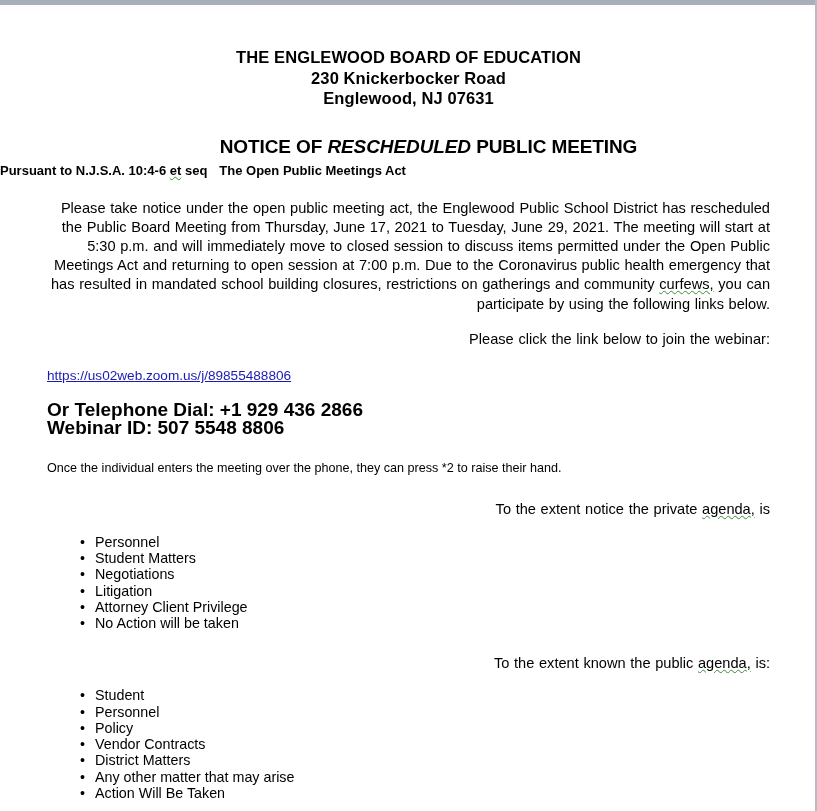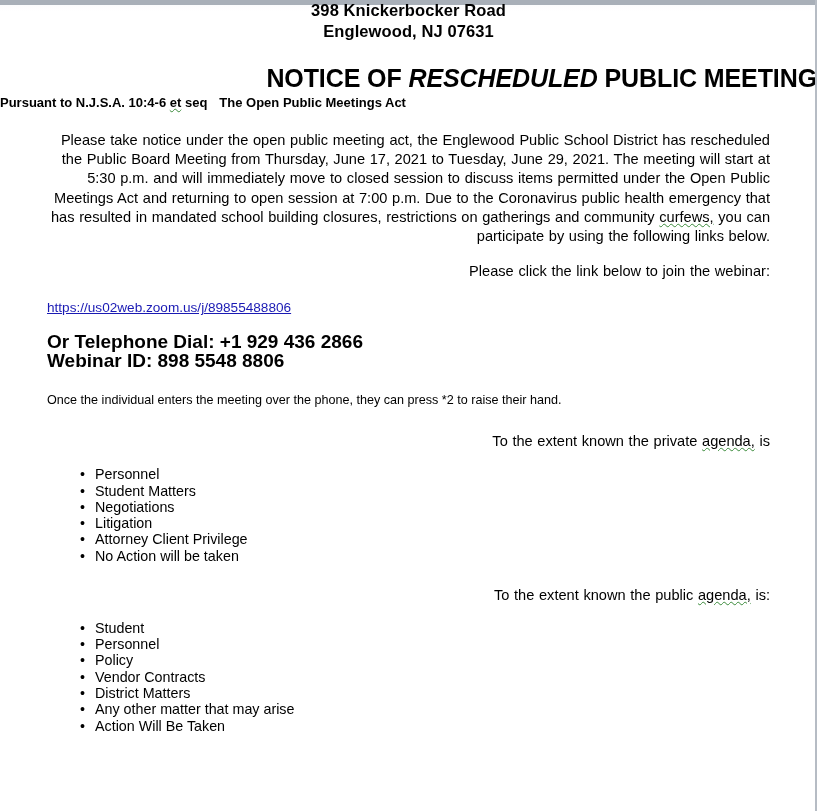--- a/index.html
+++ b/index.html
@@ -46,23 +46,23 @@
     text-align: center;
     font-weight: bold;
     font-size: 16.5px;
     line-height: 20.5px;
     letter-spacing: 0.1px;
   }
   .letterhead-org { padding-top: 47px; }
 
   
   .doc-title {
-    text-align: right;
-    font-weight: bold;
-    font-size: 25px;
+    text-align: center;
+    font-weight: bold;
+    font-size: 19px;
     line-height: 29px;
     margin-top: 23px;
     letter-spacing: -0.1px;
     margin-left: 40px;
   }
   .doc-title .ital { font-style: italic; }
 
   .doc-subtitle {
     text-align: left;
     font-weight: bold;
@@ -143,46 +143,47 @@
 <body>
 
 <div class="page">
 
   <div class="top-band"></div>
   <div class="top-band-fade"></div>
 
   <div class="content">
 
     <div class="letterhead">
-      <div>398 Knickerbocker Road</div>
+      <div class="letterhead-org">THE ENGLEWOOD BOARD OF EDUCATION</div>
+      <div>230 Knickerbocker Road</div>
       <div>Englewood, NJ 07631</div>
     </div>
 
     <div class="doc-title"><span>NOTICE OF </span><span class="ital">RESCHEDULED</span><span> PUBLIC MEETING</span></div>
 
     <div class="doc-subtitle"><span>Pursuant to N.J.S.A. 10:4-6 </span><span class="squiggle">et</span><span> seq</span><span class="gap-wide"></span><span>The Open Public Meetings Act</span></div>
 
     <div class="body-wrap">
 
       <p class="para para-notice"><span>Please take notice under the open public meeting act, the Englewood Public School District has rescheduled the Public Board Meeting from Thursday,  June 17, 2021 to Tuesday,  June 29, 2021.  The meeting will start at 5:30 p.m. and will immediately move to closed session to discuss items permitted under the Open Public Meetings Act and returning to open session at 7:00 p.m.  Due to the Coronavirus public health emergency that has resulted in mandated school building closures, restrictions on gatherings and community </span><span class="squiggle">curfews,</span><span> you can participate by using the following links below.</span></p>
 
       <p class="para para-click">Please click the link below to join the webinar:</p>
 
       <div class="link-line">
         <a class="zoom-link" href="#">https://us02web.zoom.us/j/89855488806</a>
       </div>
 
       <div class="dial-block">
         <div>Or Telephone Dial:  +1 929 436 2866</div>
-        <div>Webinar ID: 898 5548 8806</div>
+        <div>Webinar ID: 507 5548 8806</div>
       </div>
 
       <p class="para-small">Once the individual enters the meeting over the phone, they can press *2 to raise their hand.</p>
 
-      <p class="para para-private"><span>To the extent known the private </span><span class="squiggle">agenda,</span><span> is</span></p>
+      <p class="para para-private"><span>To the extent notice the private </span><span class="squiggle">agenda,</span><span> is</span></p>
 
       <ul class="agenda">
         <li><span class="bullet">•</span><span>Personnel</span></li>
         <li><span class="bullet">•</span><span>Student Matters</span></li>
         <li><span class="bullet">•</span><span>Negotiations</span></li>
         <li><span class="bullet">•</span><span>Litigation</span></li>
         <li><span class="bullet">•</span><span>Attorney Client Privilege</span></li>
         <li><span class="bullet">•</span><span>No Action will be taken</span></li>
       </ul>
 

